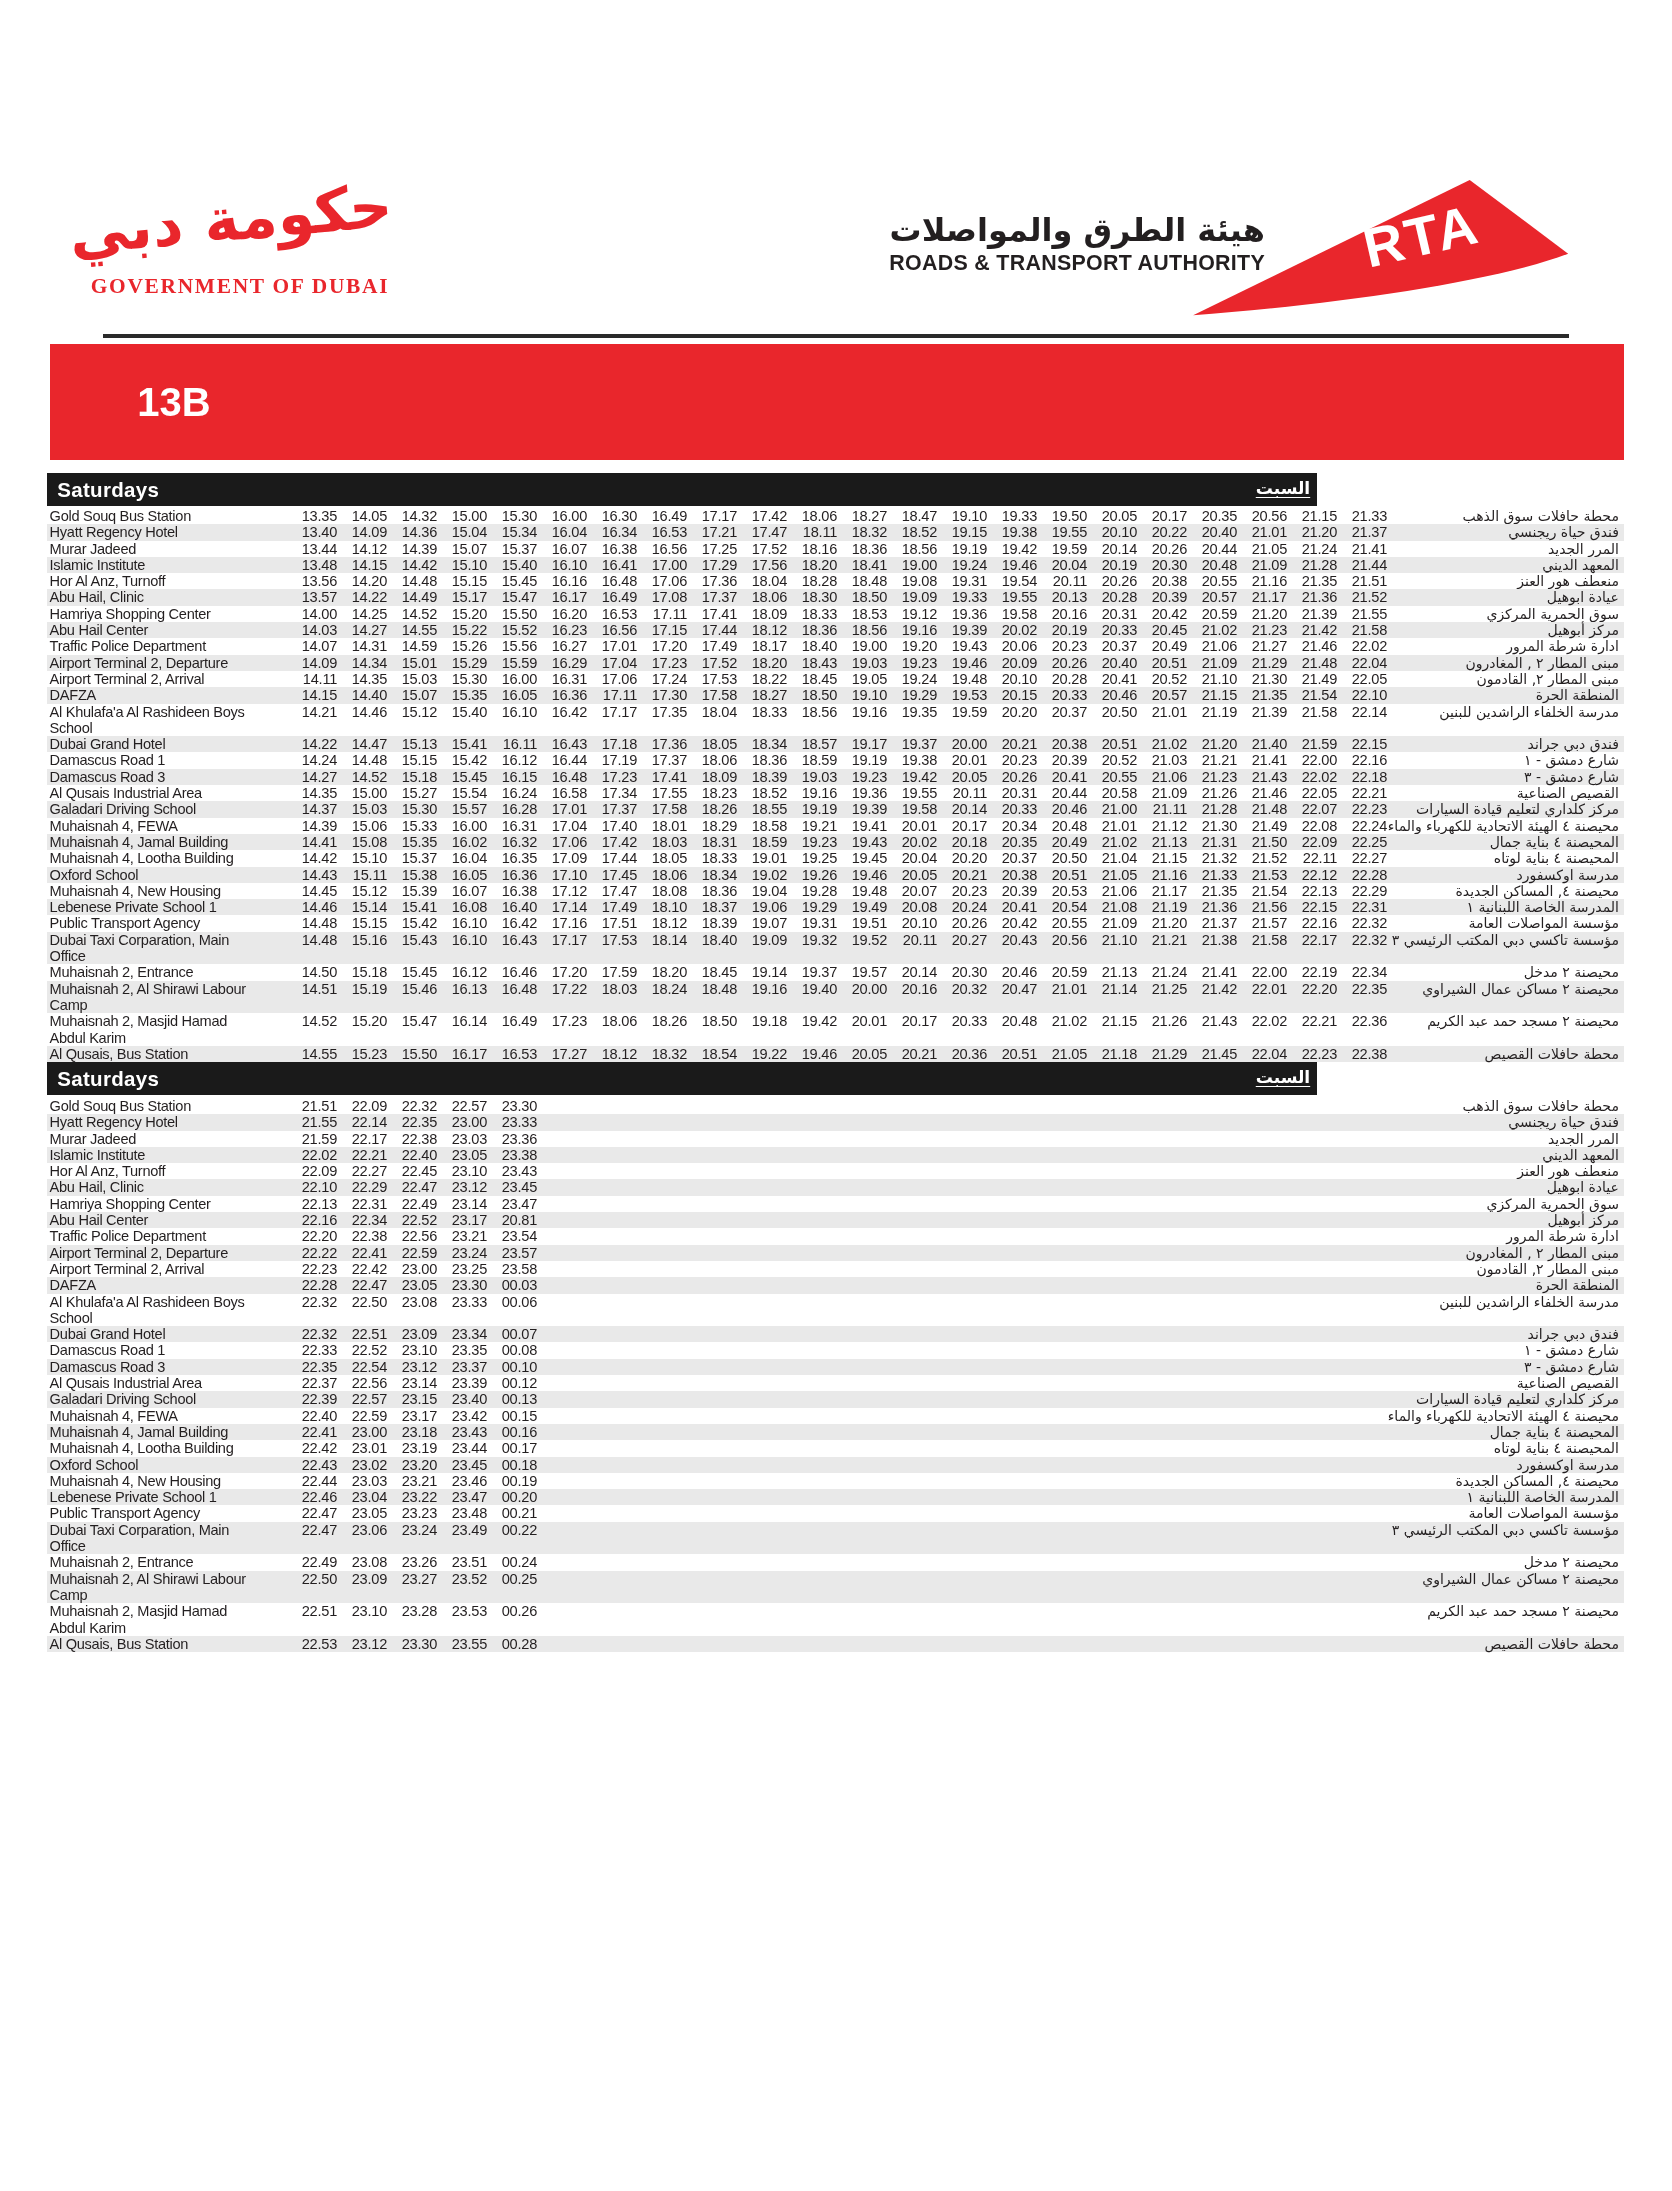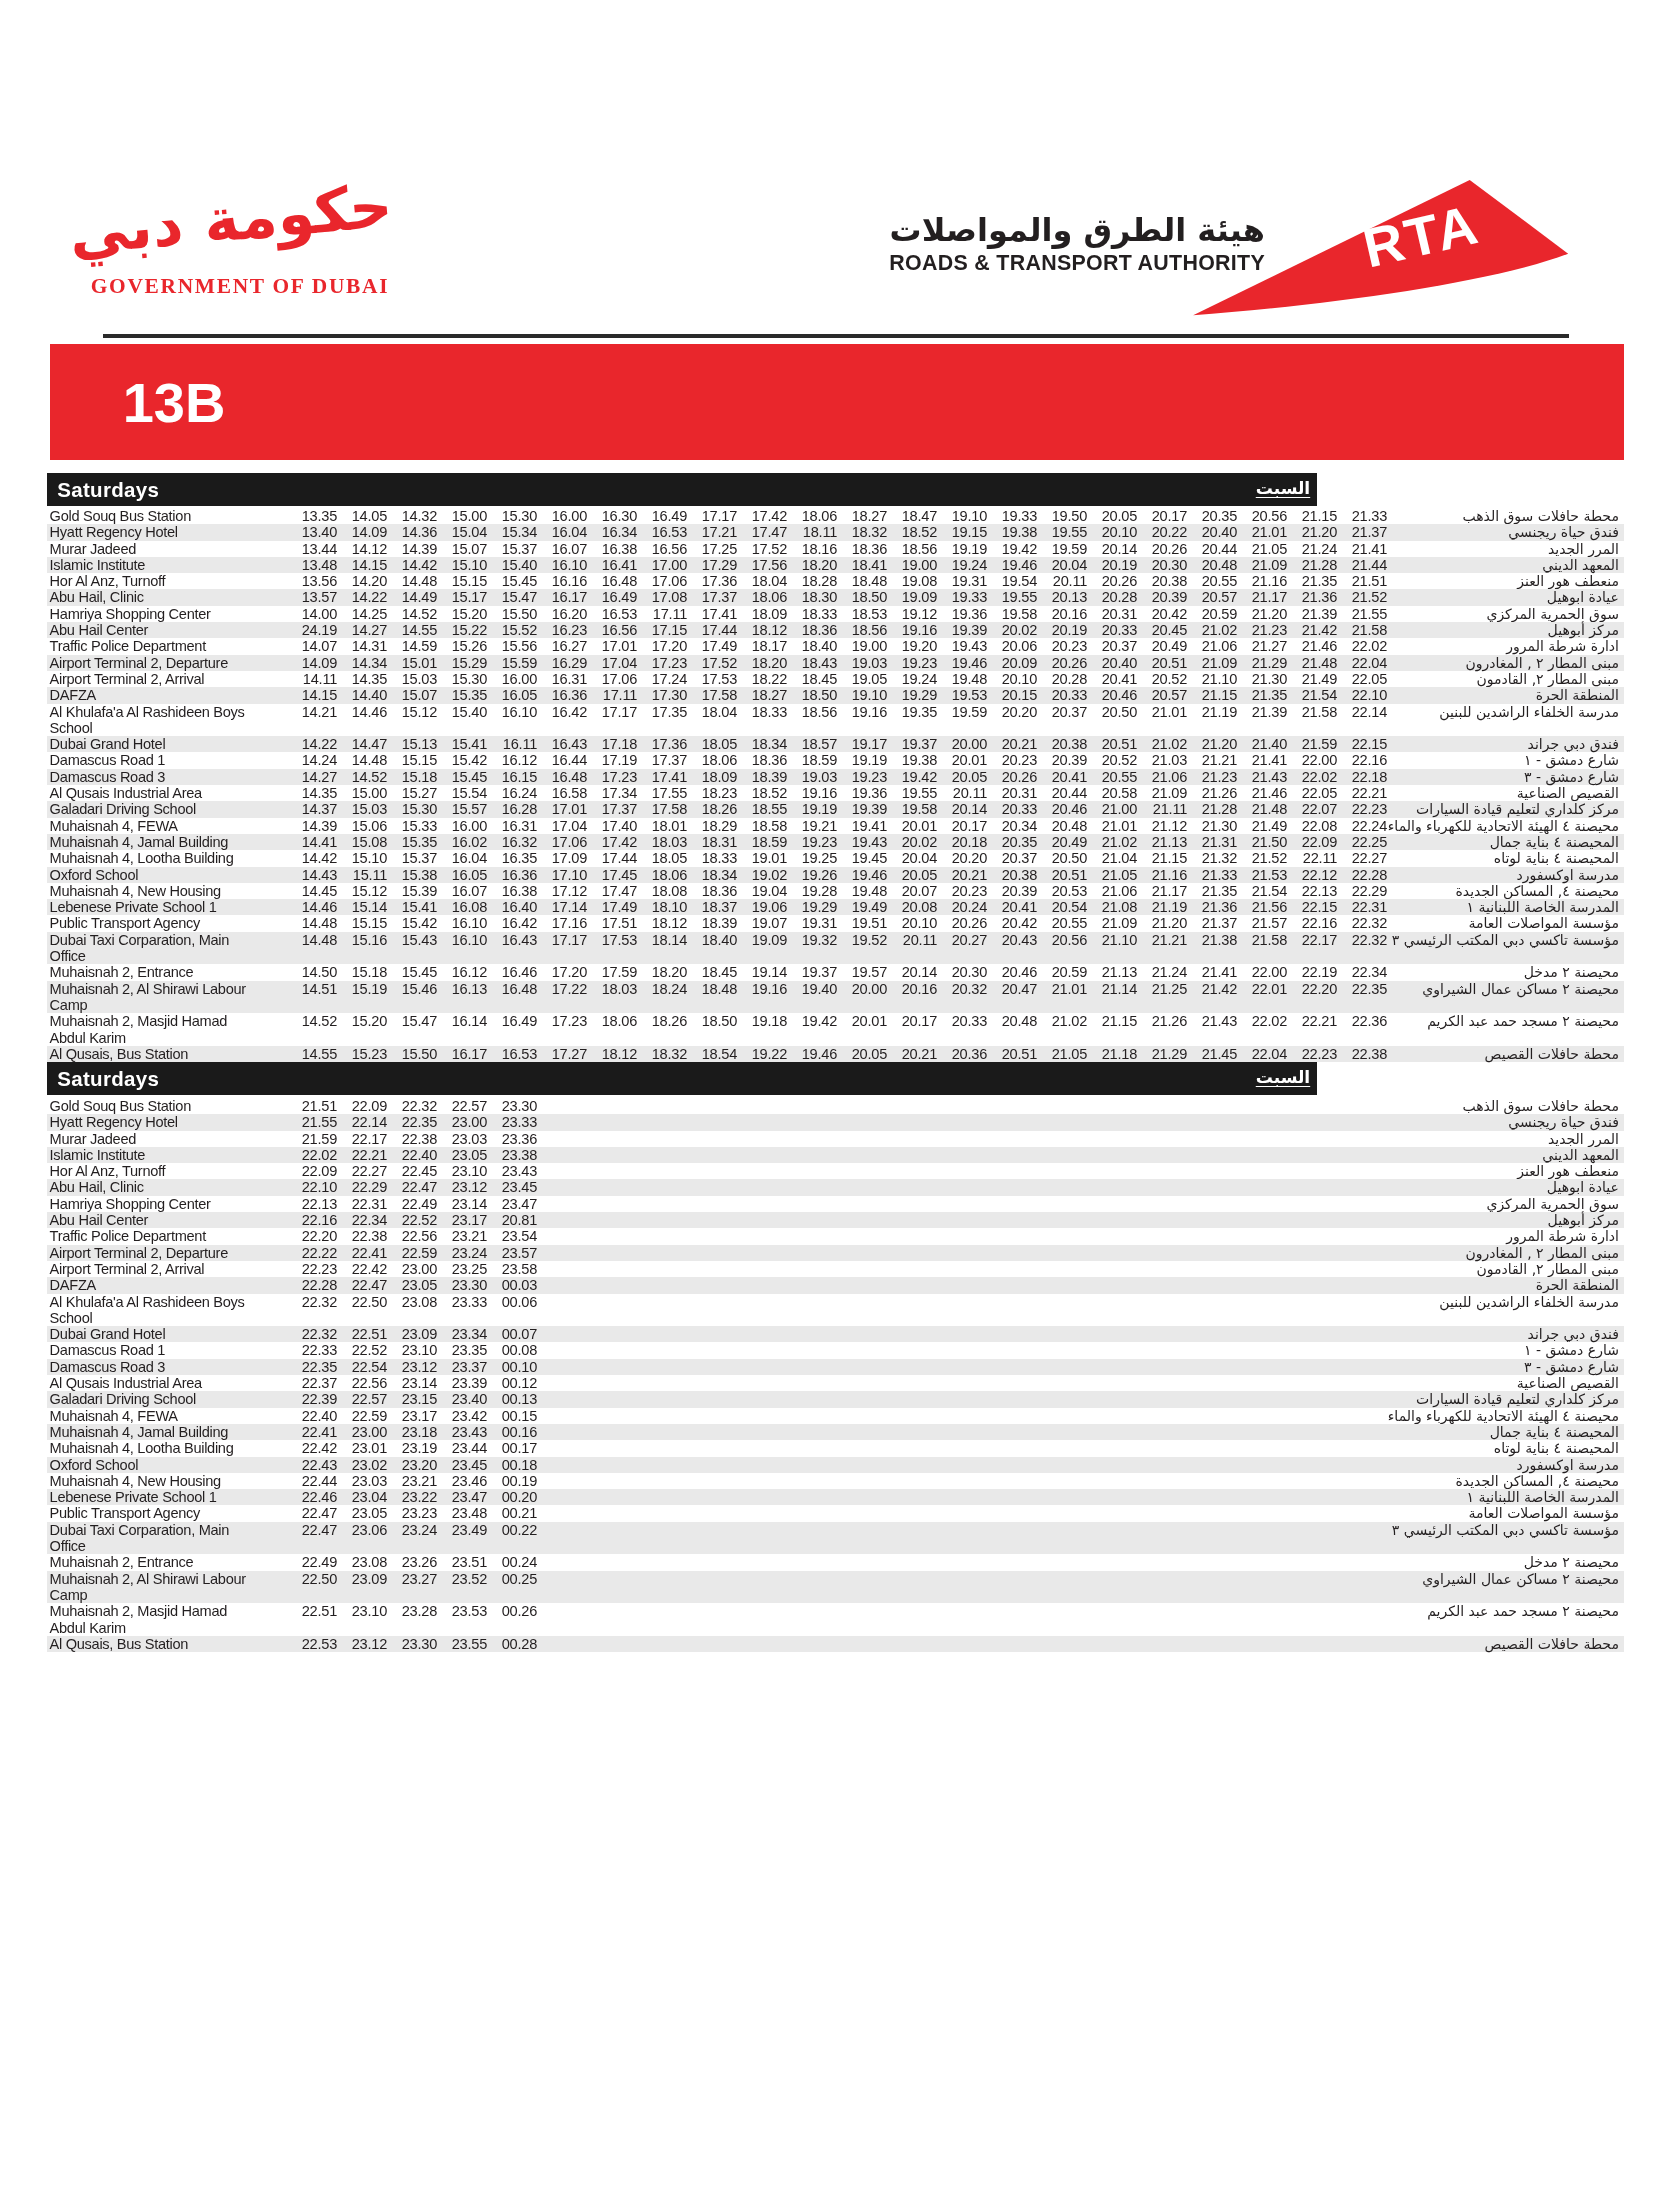--- a/index.html
+++ b/index.html
@@ -41,21 +41,21 @@
     position:absolute;left:170px;top:29px;color:#fff;font-weight:bold;
     font-size:55px;letter-spacing:2.6px;transform:rotate(-13deg);line-height:1;
   }
 
   .divider{position:absolute;left:103px;top:334px;width:1466px;height:4.3px;background:#2a2a2a;}
 
   
   .route-number-box{
     position:absolute;left:50px;top:344px;width:248px;height:116px;background:var(--brand-red);
     color:#fff;display:flex;align-items:center;justify-content:center;
-    font-size:56px;font-weight:bold;
+    font-size:40px;font-weight:bold;
   }
   .route-banner{position:absolute;left:281px;top:344px;width:1343px;height:116px;background:var(--brand-red);color:#fff;}
   .route-title-en{position:absolute;left:26px;top:15.4px;font-size:29px;font-weight:bold;letter-spacing:0.4px;white-space:nowrap;}
   .route-title-ar{position:absolute;left:70px;top:53px;font-size:29px;font-weight:bold;white-space:nowrap;}
 
   
   .daybar{position:absolute;left:47px;width:1270px;height:33px;background:var(--bar-black);color:#fff;}
   .day-en{position:absolute;left:10.3px;top:0;line-height:33px;font-size:20.5px;font-weight:bold;letter-spacing:0.3px;}
   .day-ar{position:absolute;right:6.8px;top:0;line-height:31px;font-size:17px;font-weight:bold;
           text-decoration:underline;text-underline-offset:2.6px;}
@@ -296,21 +296,21 @@
         <span class="t">20.59</span>
         <span class="t">21.20</span>
         <span class="t">21.39</span>
         <span class="t">21.55</span>
       </div>
       <div class="arname ar" dir="rtl">سوق الحمرية المركزي</div>
     </div>
     <div class="row striped">
       <div class="name">Abu Hail Center</div>
       <div class="times">
-        <span class="t">24.19</span>
+        <span class="t">14.03</span>
         <span class="t">14.27</span>
         <span class="t">14.55</span>
         <span class="t">15.22</span>
         <span class="t">15.52</span>
         <span class="t">16.23</span>
         <span class="t">16.56</span>
         <span class="t">17.15</span>
         <span class="t">17.44</span>
         <span class="t">18.12</span>
         <span class="t">18.36</span>

